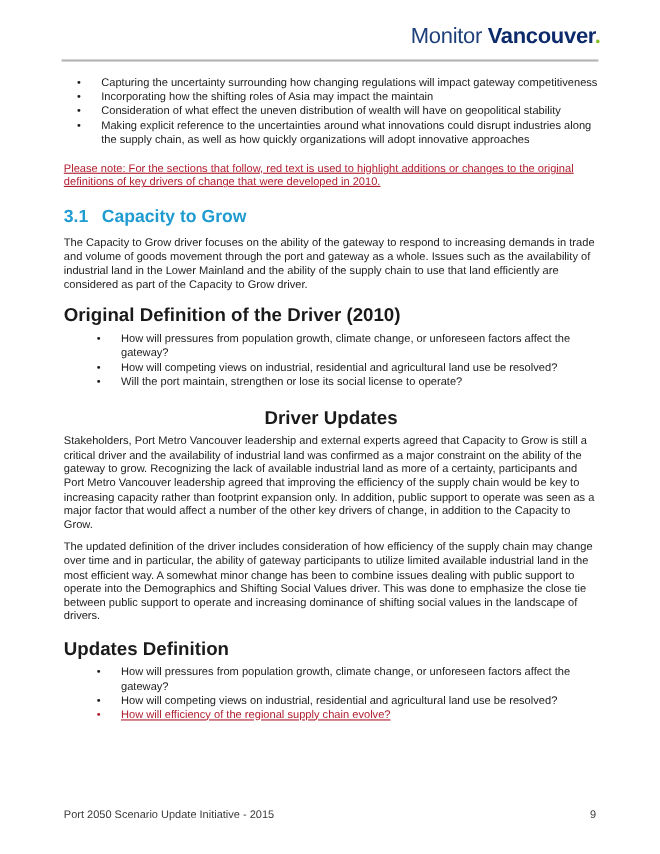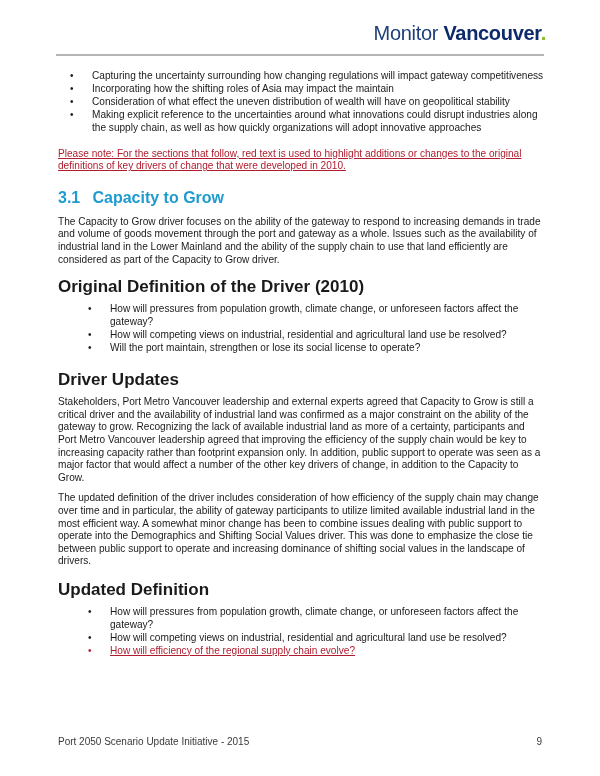--- a/index.html
+++ b/index.html
@@ -74,26 +74,26 @@
   </div>
   <p>The Capacity to Grow driver focuses on the ability of the gateway to respond to increasing demands in trade and volume of goods movement through the port and gateway as a whole. Issues such as the availability of industrial land in the Lower Mainland and the ability of the supply chain to use that land efficiently are considered as part of the Capacity to Grow driver.</p>
 
   <div class="subhead">Original Definition of the Driver (2010)</div>
   <ul class="bullets indented">
     <li><span class="dot">•</span><span>How will pressures from population growth, climate change, or unforeseen factors affect the gateway?</span></li>
     <li><span class="dot">•</span><span>How will competing views on industrial, residential and agricultural land use be resolved?</span></li>
     <li><span class="dot">•</span><span>Will the port maintain, strengthen or lose its social license to operate?</span></li>
   </ul>
 
-  <div class="subhead" style="margin-top:18px;">Driver Updates</div>
+  <div class="subhead" style="margin-top:18px;text-align:center;">Driver Updates</div>
   <p>Stakeholders, Port Metro Vancouver leadership and external experts agreed that Capacity to Grow is still a critical driver and the availability of industrial land was confirmed as a major constraint on the ability of the gateway to grow. Recognizing the lack of available industrial land as more of a certainty, participants and Port Metro Vancouver leadership agreed that improving the efficiency of the supply chain would be key to increasing capacity rather than footprint expansion only. In addition, public support to operate was seen as a major factor that would affect a number of the other key drivers of change, in addition to the Capacity to Grow.</p>
   <div class="gap8"></div>
   <p>The updated definition of the driver includes consideration of how efficiency of the supply chain may change over time and in particular, the ability of gateway participants to utilize limited available industrial land in the most efficient way. A somewhat minor change has been to combine issues dealing with public support to operate into the Demographics and Shifting Social Values driver. This was done to emphasize the close tie between public support to operate and increasing dominance of shifting social values in the landscape of drivers.</p>
 
-  <div class="subhead" style="margin-top:14px;">Updated Definition</div>
+  <div class="subhead" style="margin-top:14px;">Updates Definition</div>
   <ul class="bullets indented">
     <li><span class="dot">•</span><span>How will pressures from population growth, climate change, or unforeseen factors affect the gateway?</span></li>
     <li><span class="dot">•</span><span>How will competing views on industrial, residential and agricultural land use be resolved?</span></li>
     <li class="red"><span class="dot">•</span><span>How will efficiency of the regional supply chain evolve?</span></li>
   </ul>
 </div>
 
 <div class="footer">
   <span>Port 2050 Scenario Update Initiative - 2015</span>
   <span class="page-num">9</span>

